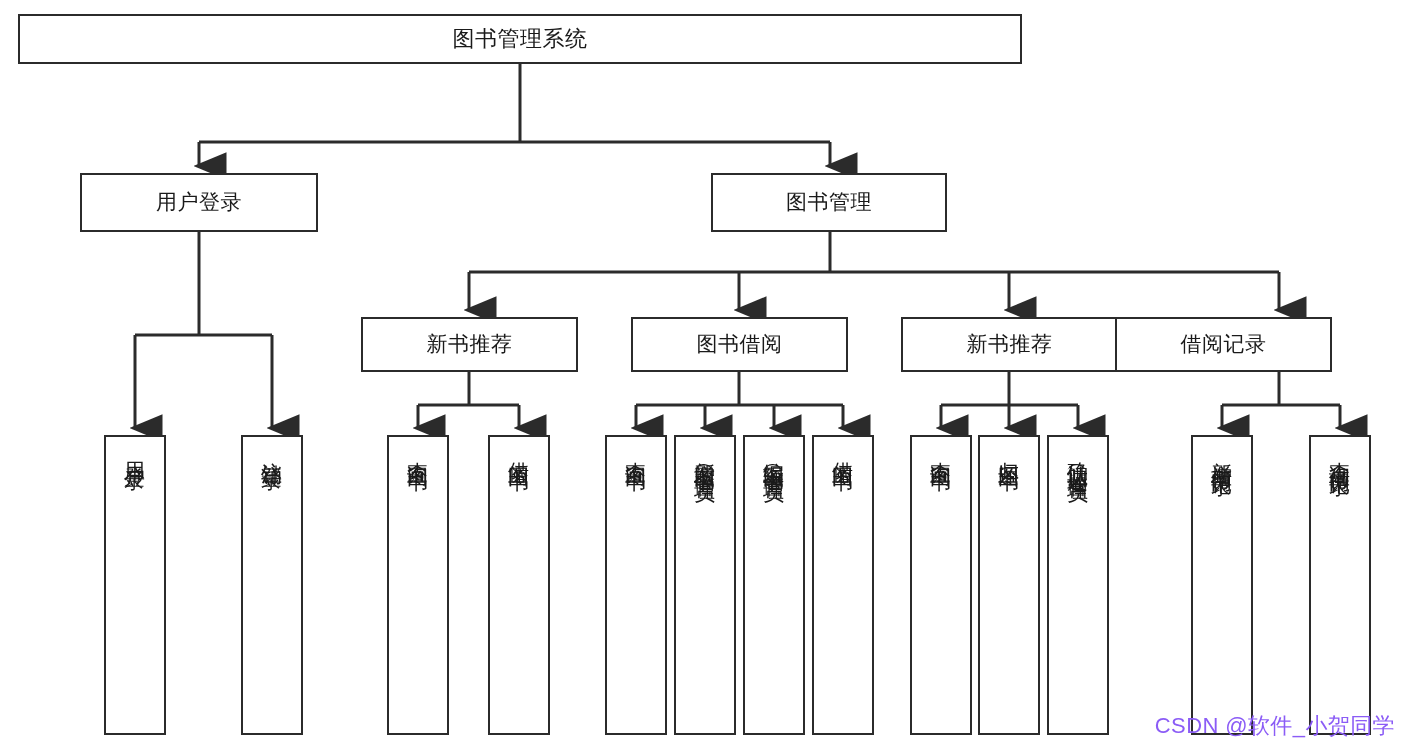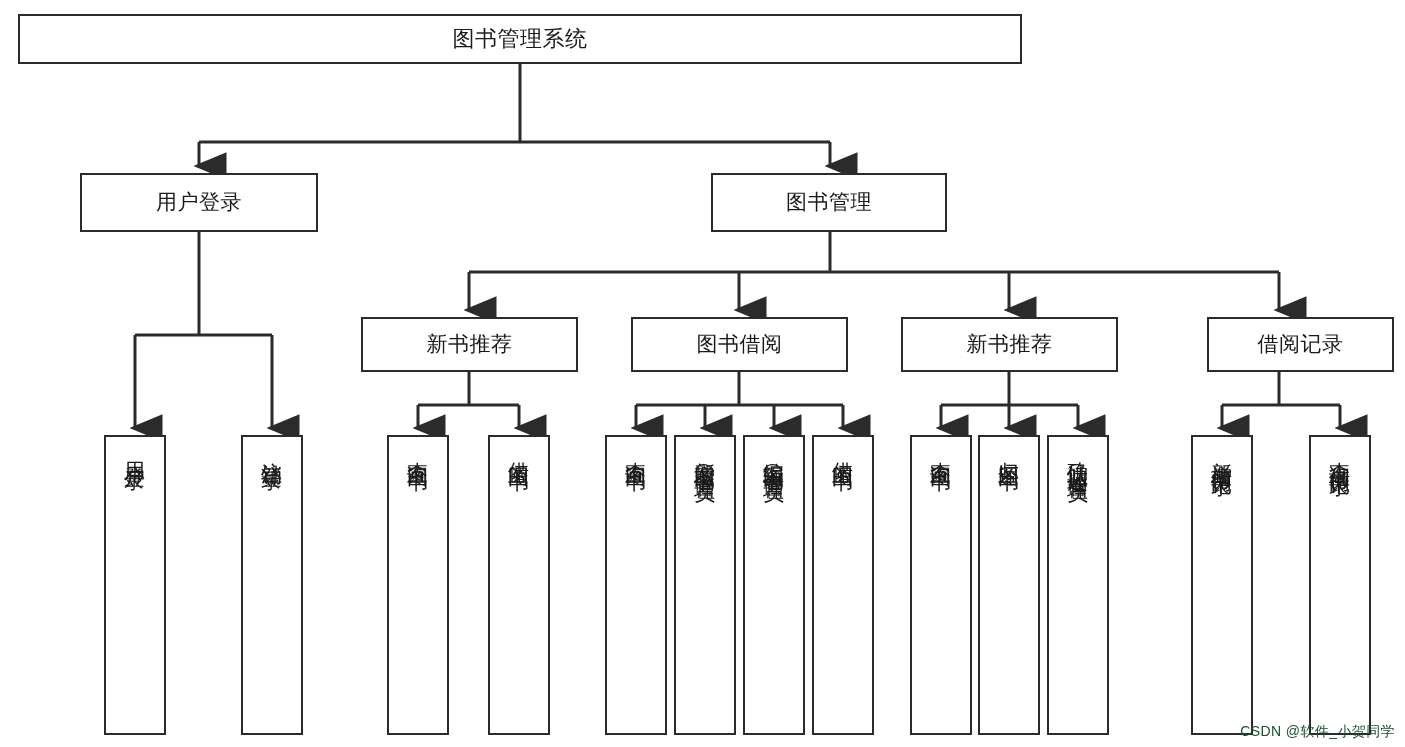--- a/index.html
+++ b/index.html
@@ -61,22 +61,22 @@
     font-size: 21px;
     letter-spacing: 3px;
     line-height: 1;
     white-space: nowrap;
     display: inline-block;
   }
   .watermark {
     position: absolute;
     right: 10px;
     bottom: 6px;
-    font-size: 14px;
-    color: #14532d;
+    font-size: 22px;
+    color: #8b5cf6;
     white-space: nowrap;
     letter-spacing: 0.4px;
   }
 </style>
 </head>
 <body>
 
 <div id="canvas">
 
   <svg class="wires" viewBox="0 0 1405 747">
@@ -142,21 +142,21 @@
 
   <div class="node horiz" style="left:361px; top:317px; width:217px; height:55px;">
     <span class="node-label">新书推荐</span>
   </div>
   <div class="node horiz" style="left:631px; top:317px; width:217px; height:55px;">
     <span class="node-label">图书借阅</span>
   </div>
   <div class="node horiz" style="left:901px; top:317px; width:217px; height:55px;">
     <span class="node-label">新书推荐</span>
   </div>
-  <div class="node horiz" style="left:1207px; top:317px; width:187px; height:55px;">
+  <div class="node horiz" style="left:1115px; top:317px; width:217px; height:55px;">
     <span class="node-label">借阅记录</span>
   </div>
 
   <div class="node leaf" style="left:104px; top:435px; width:62px; height:300px;">
     <span class="node-label">用户登录</span>
   </div>
   <div class="node leaf" style="left:241px; top:435px; width:62px; height:300px;">
     <span class="node-label">注销登录</span>
   </div>
 

